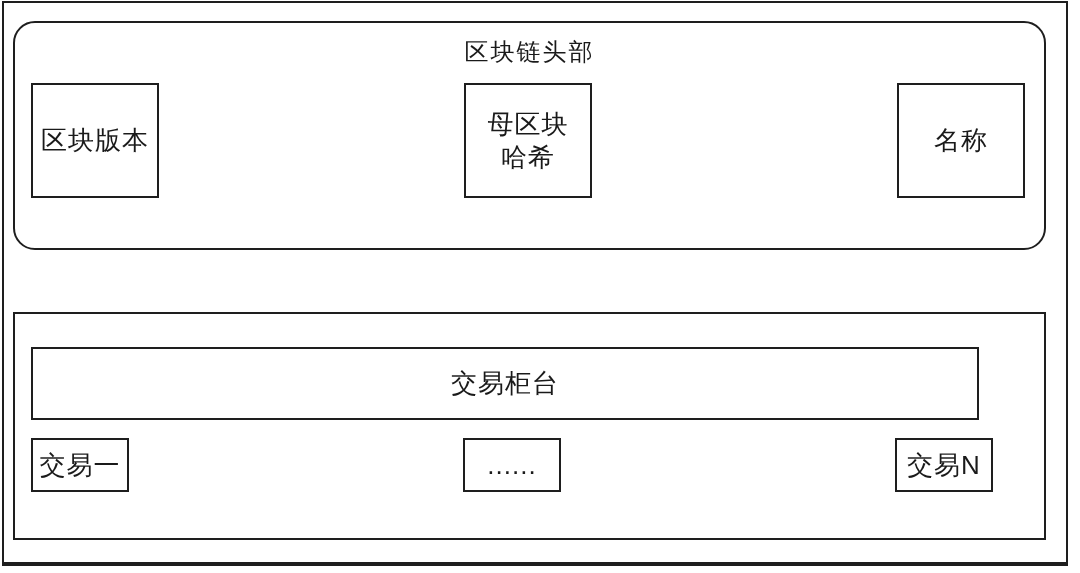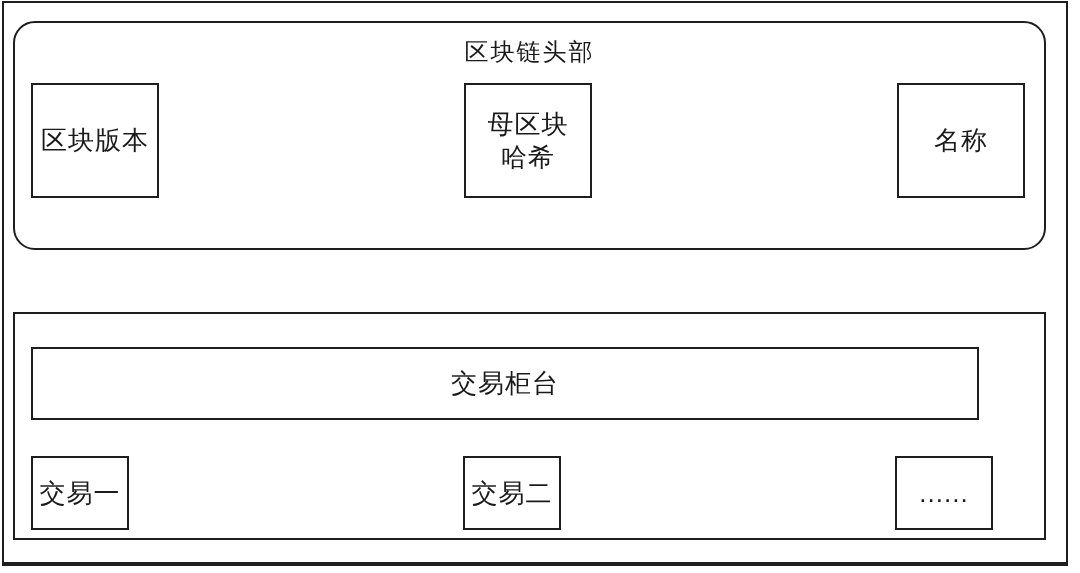--- a/index.html
+++ b/index.html
@@ -80,27 +80,26 @@
   }
   .tx-row {
     display: flex;
     justify-content: space-between;
     margin-top: 18px;
     padding: 0 51px 0 16px;
   }
   .tx-box {
     box-sizing: border-box;
     width: 98px;
-    height: 74px;
+    height: 54px;
     border: 2px solid #1e1e1e;
     display: flex;
     align-items: center;
     justify-content: center;
     text-align: center;
-    margin-top: 18px;
   }
   .box-label {
     font-size: 26px;
     line-height: 1.25;
     white-space: pre-line;
     letter-spacing: 1px;
   }
 </style>
 </head>
 <body>
@@ -127,21 +126,21 @@
 
   <section class="panel tx-panel">
     <div class="counter-box">
       <span class="box-label">交易柜台</span>
     </div>
     <div class="tx-row">
       <div class="tx-box">
         <span class="box-label">交易一</span>
       </div>
       <div class="tx-box">
-        <span class="box-label">交易二</span>
+        <span class="box-label">......</span>
       </div>
       <div class="tx-box">
-        <span class="box-label">......</span>
+        <span class="box-label">交易N</span>
       </div>
     </div>
   </section>
 
 </div>
 
 </body></html>

